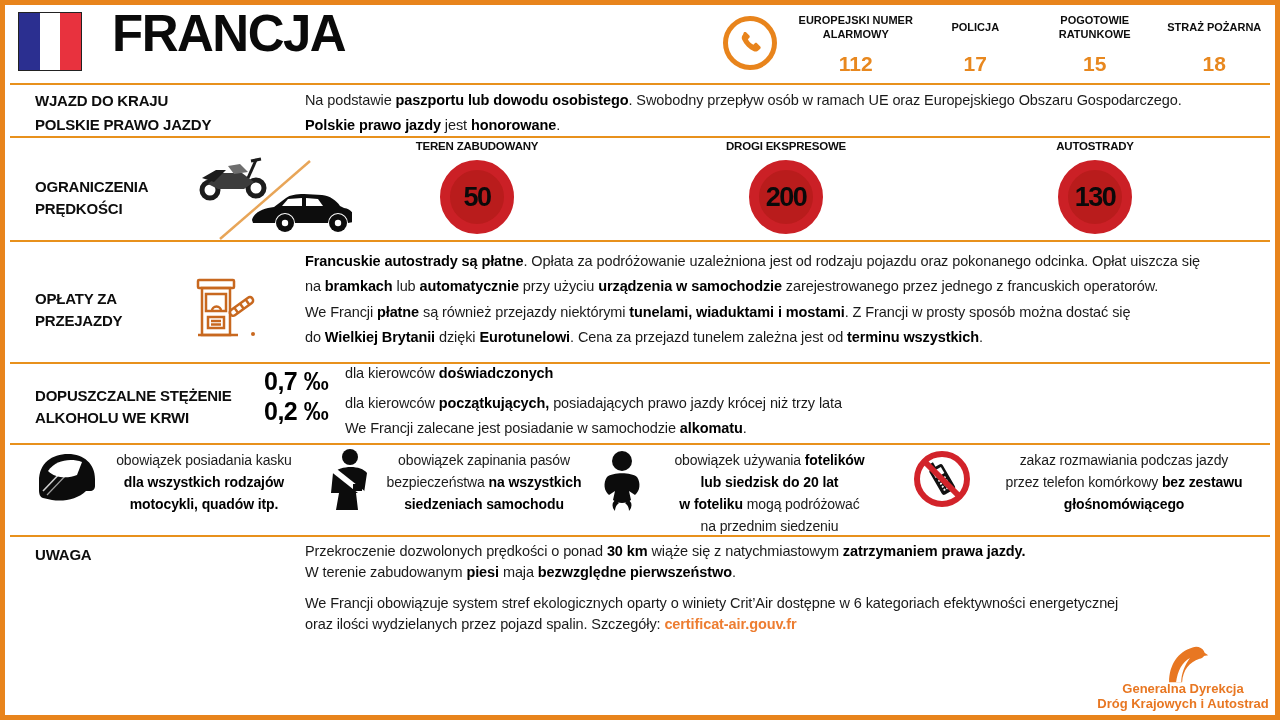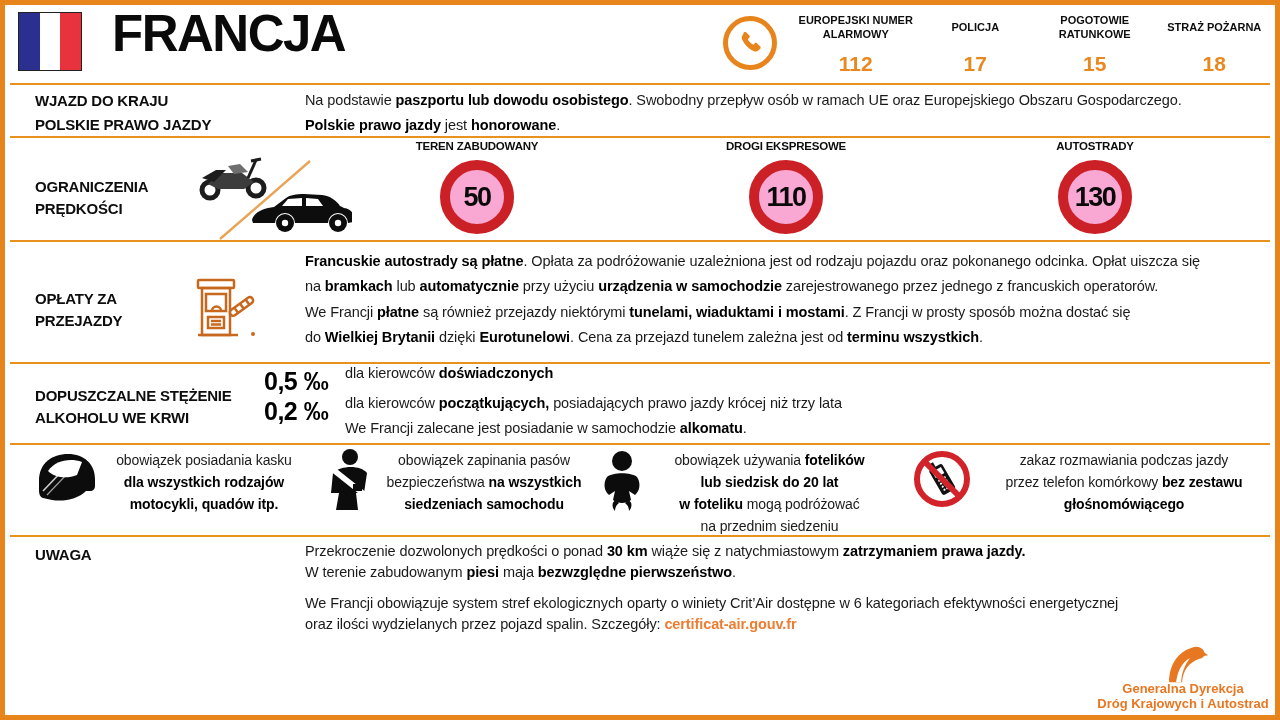--- a/index.html
+++ b/index.html
@@ -19,21 +19,21 @@
   .em-col{flex:1;display:flex;flex-direction:column;align-items:center;}
   .em-label{height:36px;display:flex;align-items:center;justify-content:center;text-align:center;
             font-size:11px;font-weight:bold;line-height:14px;color:#0d0d0d;white-space:pre-line;}
   .em-num{font-size:21px;font-weight:bold;color:#E8881F;margin-top:7px;}
   
   .veh{position:absolute;left:192px;top:146px;}
   .sign-row{position:absolute;left:392px;top:140px;width:788px;display:flex;justify-content:space-between;gap:43px;}
   .sign-col{width:170px;display:flex;flex-direction:column;align-items:center;}
   .sign-label{font-size:11.5px;font-weight:bold;color:#0d0d0d;letter-spacing:-0.2px;}
   .sign-circle{margin-top:8px;width:54px;height:54px;border:10px solid #CB2026;border-radius:50%;
-               background:#f9a8d4;display:flex;align-items:center;justify-content:center;}
+               background:#b91c1c;display:flex;align-items:center;justify-content:center;}
   .sign-num{font-size:27px;font-weight:bold;color:#0a0a0a;letter-spacing:-1.5px;}
   
   .alc-val{position:absolute;font-size:25px;font-weight:bold;color:#000;letter-spacing:-0.5px;}
   
   .rule-text{position:absolute;text-align:center;font-size:14px;line-height:22px;letter-spacing:-0.1px;}
   .icon-abs{position:absolute;}
   
   .link{color:#ED7D31;font-weight:bold;text-decoration:none;cursor:pointer;}
   .logo-text{position:absolute;left:1040px;top:681px;width:286px;text-align:center;
              font-size:13px;font-weight:bold;color:#E87722;line-height:15px;}
@@ -125,21 +125,21 @@
 <div class="sign-row">
   <div class="sign-col">
     <div class="sign-label">TEREN ZABUDOWANY</div>
     <div class="sign-circle">
         <span class="sign-num">50</span>
       </div>
   </div>
   <div class="sign-col">
     <div class="sign-label">DROGI EKSPRESOWE</div>
     <div class="sign-circle">
-        <span class="sign-num">110</span>
+        <span class="sign-num">200</span>
       </div>
   </div>
   <div class="sign-col">
     <div class="sign-label">AUTOSTRADY</div>
     <div class="sign-circle">
         <span class="sign-num">130</span>
       </div>
   </div>
 </div>
 
@@ -180,21 +180,21 @@
   <div><span>We Francji </span><span class="b">płatne</span><span> są również przejazdy niektórymi </span><span class="b">tunelami, wiaduktami i mostami</span><span>. Z Francji w prosty sposób można dostać się</span></div>
   <div><span>do </span><span class="b">Wielkiej Brytanii</span><span> dzięki </span><span class="b">Eurotunelowi</span><span>. Cena za przejazd tunelem zależna jest od </span><span class="b">terminu wszystkich</span><span>.</span></div>
 </div>
 
 <div class="hr" style="top:362px"></div>
 
 <div class="lbl" style="left:35px;top:385px">
   <div>DOPUSZCZALNE STĘŻENIE</div>
   <div>ALKOHOLU WE KRWI</div>
 </div>
-<div class="alc-val" style="left:264px;top:367px">0,5 ‰</div>
+<div class="alc-val" style="left:264px;top:367px">0,7 ‰</div>
 <div class="txt" style="left:345px;top:361px;width:700px"><span>dla kierowców </span><span class="b">doświadczonych</span></div>
 <div class="alc-val" style="left:264px;top:397px">0,2 ‰</div>
 <div class="txt" style="left:345px;top:391px;width:700px"><span>dla kierowców </span><span class="b">początkujących,</span><span> posiadających prawo jazdy krócej niż trzy lata</span></div>
 <div class="txt" style="left:345px;top:416px;width:700px"><span>We Francji zalecane jest posiadanie w samochodzie </span><span class="b">alkomatu</span><span>.</span></div>
 
 <div class="hr" style="top:443px"></div>
 
 <div class="icon-abs" style="left:35px;top:450px">
   <svg width="64" height="56" viewBox="0 0 64 56">
     <path d="M4 31 C4 13 17 4 33 4 C49 4 60 14 60 29 L60 36 C60 39 58 41 55 41 L51 41 C43 49 29 52 17 50 L8 48 C5 47 4 44 4 40 Z" fill="#0c0c0c"></path>

